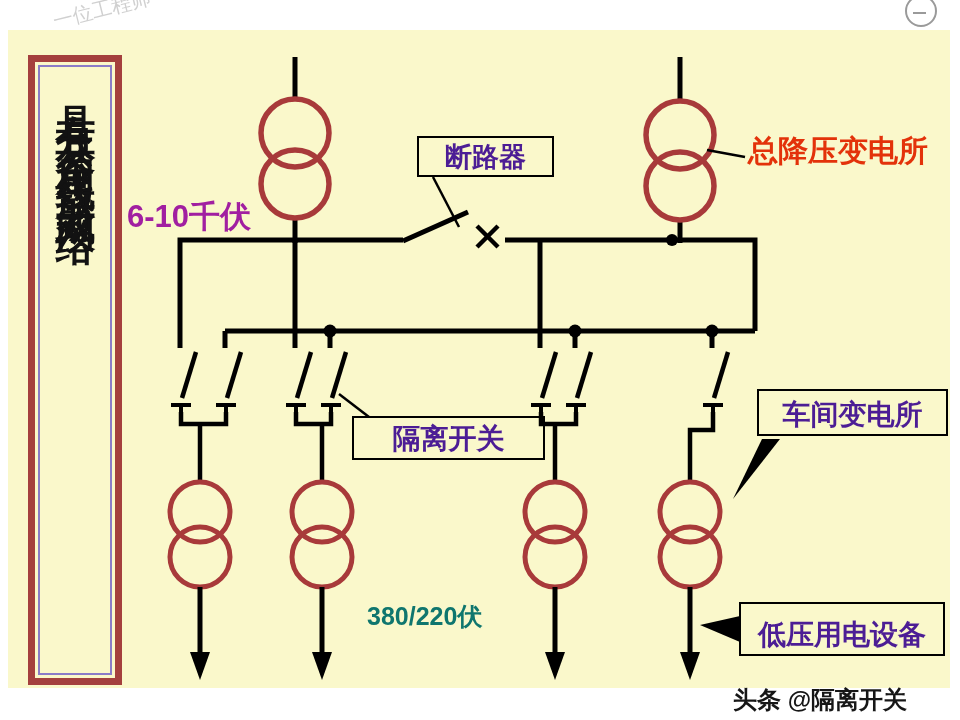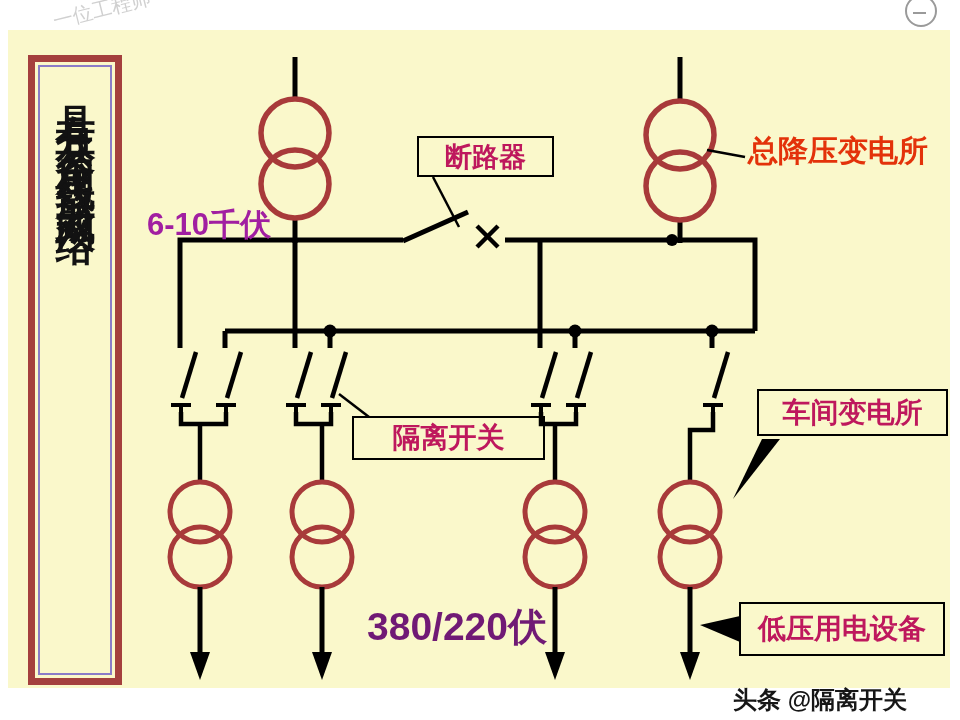--- a/index.html
+++ b/index.html
@@ -25,27 +25,27 @@
     display:flex; align-items:flex-start; justify-content:center; padding-top:6px;
   }
   .title-text {
     writing-mode:vertical-rl; text-orientation:upright;
     font-family:"Liberation Serif", serif;
     font-size:40px; font-weight:600; color:#121212; letter-spacing:11px; line-height:1;
   }
 
   .lbl { position:absolute; z-index:4; font-weight:bold; white-space:nowrap; }
   .boxed {
-    border:2.5px solid #000000; color:#be185d; text-align:center;
-    display:flex; align-items:center; justify-content:center;
+    border:2.5px solid #000000; color:#4c1d95; text-align:center;
+    display:flex; align-items:flex-end; justify-content:center;
     background:transparent;
   }
   .red-text  { color:#E3320A; }
   .hv-text   { color:#A11FA1; font-size:31px; }
-  .lv-text   { color:#701a75; font-size:39px; }
+  .lv-text   { color:#0f766e; font-size:25px; }
 
   .wm-bottom {
     position:absolute; left:733px; top:684px; z-index:4;
     font-size:24px; font-weight:600; color:#161616;
   }
   .wm-topleft {
     position:absolute; left:52px; top:-4px; z-index:1;
     font-size:20px; color:#8b8b8b; opacity:.4; transform:rotate(-14deg);
   }
 </style>
@@ -192,21 +192,21 @@
 
   <g stroke="#000000" stroke-width="2.5">
     <line x1="433" y1="177" x2="459" y2="227"></line>
     <line x1="369" y1="417" x2="339" y2="394"></line>
     <line x1="745" y1="157" x2="707" y2="150"></line>
   </g>
   <polygon points="762,439 780,439 733,499" fill="#000000"></polygon>
   <polygon points="740,616 740,642 700,625" fill="#000000"></polygon>
 </svg>
 
-<div class="lbl hv-text" style="left:127px; top:204px;margin-left:20px;">6-10千伏</div>
+<div class="lbl hv-text" style="left:127px; top:196px;">6-10千伏</div>
 
 <div class="lbl boxed" style="left:417px; top:136px; width:137px; height:41px; font-size:27px;">
   <span>断路器</span>
 </div>
 
 <div class="lbl red-text" style="left:748px; top:131px; font-size:30px;text-align:center;">总降压变电所</div>
 
 <div class="lbl boxed" style="left:352px; top:416px; width:193px; height:44px; font-size:28px;">
   <span>隔离开关</span>
 </div>

